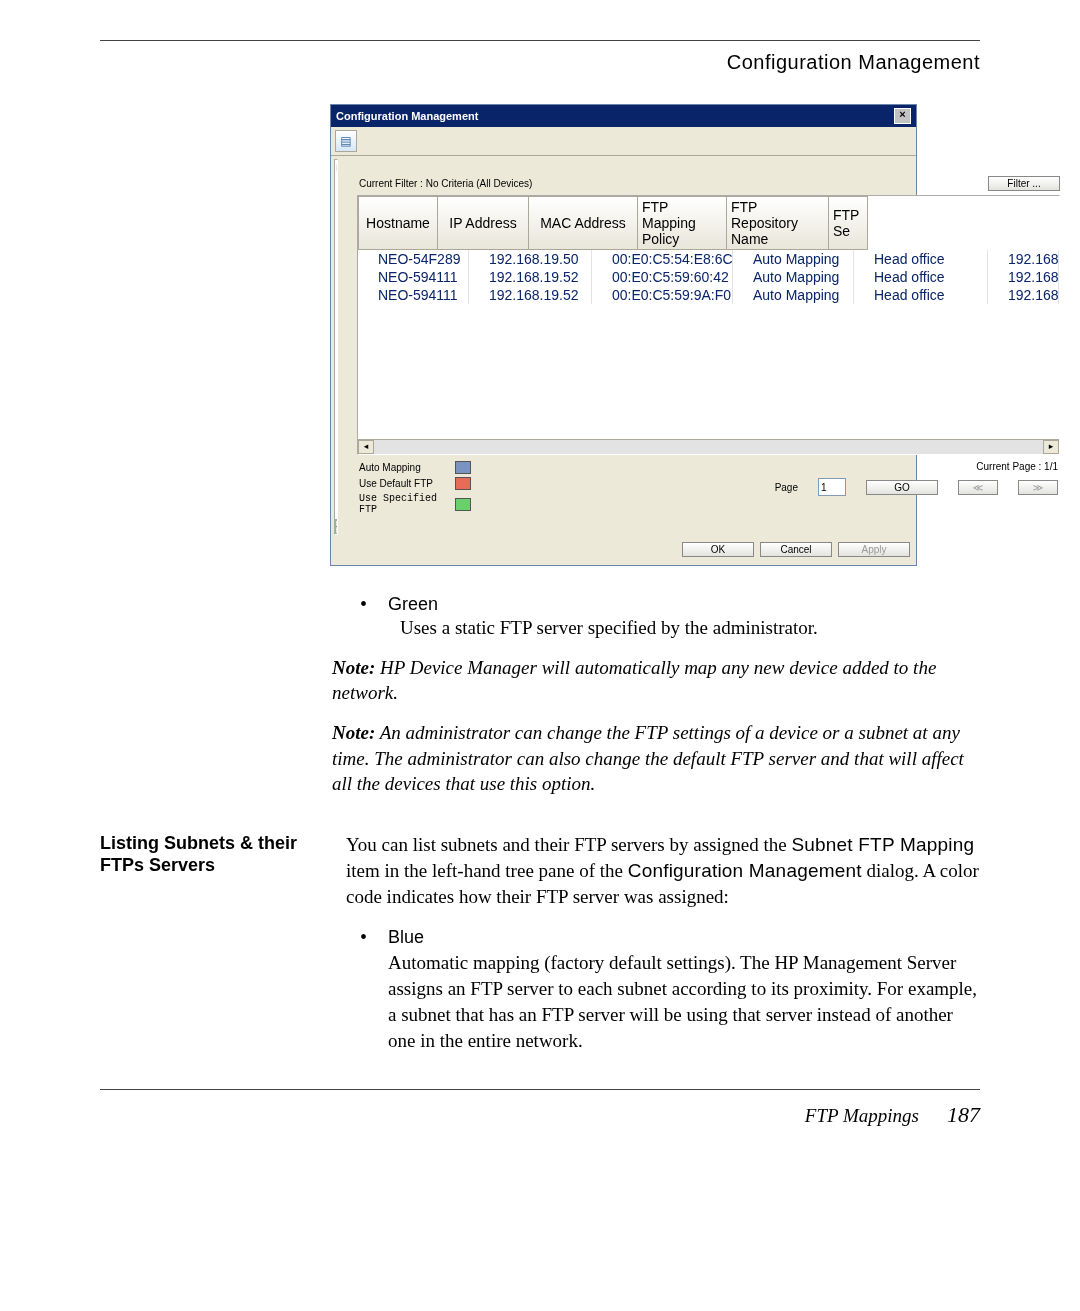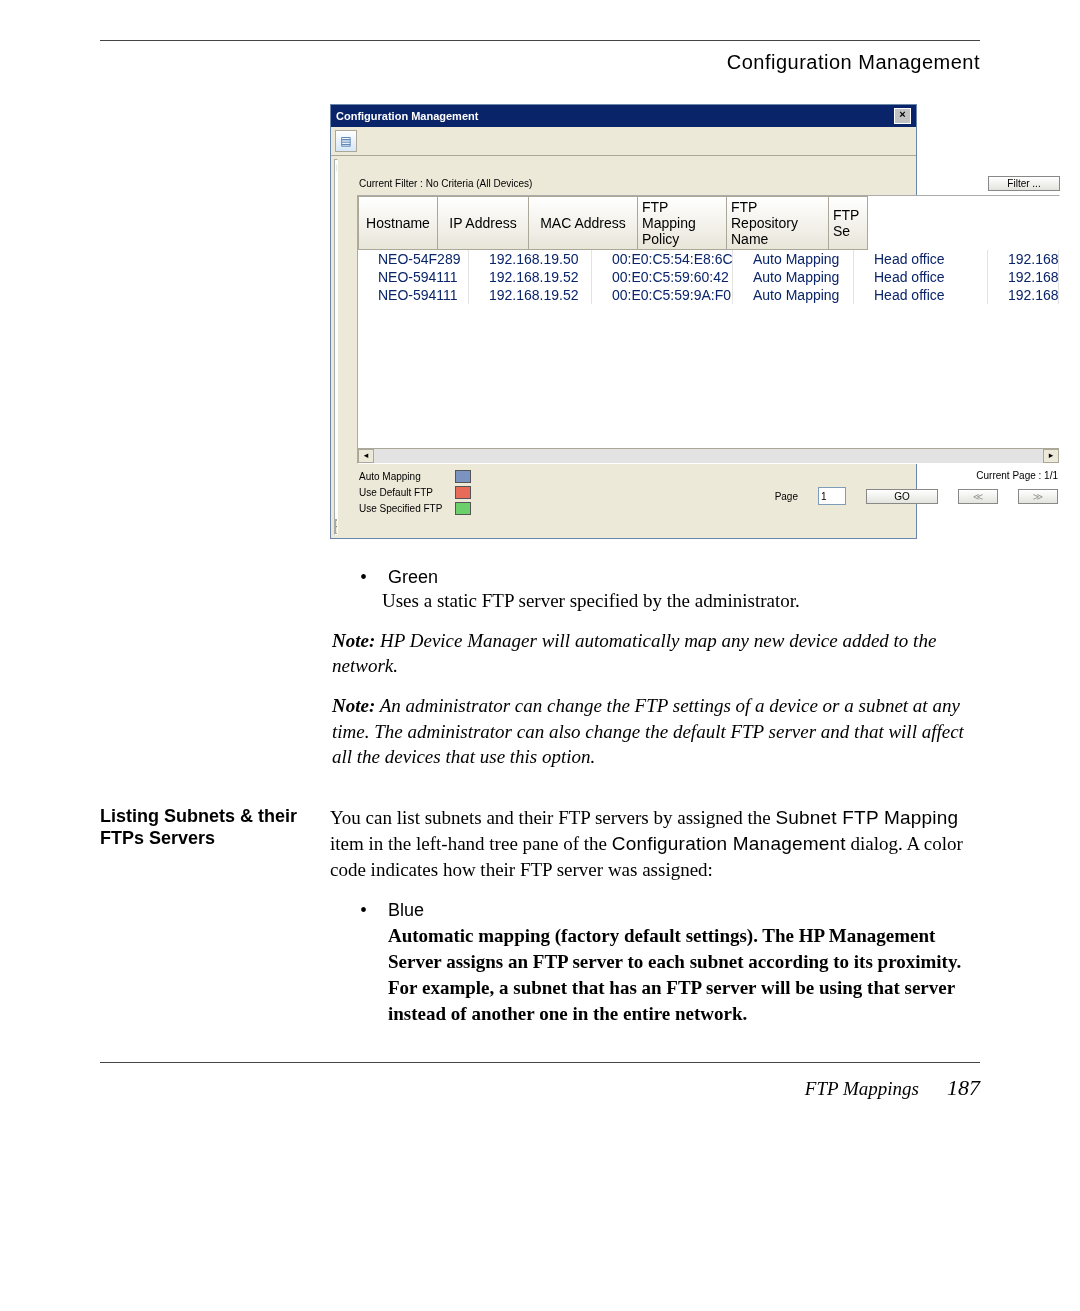--- a/index.html
+++ b/index.html
@@ -181,35 +181,36 @@
   }
   .bullet .dot::before {
     content:"•"; width:28px; font-size:20px; line-height:20px;
   }
   .bullet .label {
     font-family: "Century Gothic", Futura, Arial, sans-serif;
     font-size: 18px;
   }
   .bullet .desc {
     font-size: 19px;
-    margin-left: 22px;
+    margin-left: 40px;
     line-height: 1.35;
   }
   .note {
     margin-left: 232px;
     font-size: 19px;
     font-style: italic;
     line-height: 1.35;
     margin-top: 14px;
   }
   .note b { font-style: italic; font-weight:bold; }
 
   .two-col {
     display:flex;
     margin-top: 35px;
+    gap: 16px;
   }
   .side-heading {
     width: 200px;
     font-family: "Century Gothic", Futura, Arial, sans-serif;
     font-weight: bold;
     font-size: 18px;
     line-height: 1.25;
     padding-right: 30px;
   }
   .para {
@@ -220,21 +221,21 @@
   .uifont { font-family: "Century Gothic", Futura, Arial, sans-serif; letter-spacing:.2px; }
 
   .bullet2 {
     margin-left: 260px;
     margin-top: 16px;
   }
   .bullet2 .dot { display:flex; }
   .bullet2 .dot::before { content:"•"; width:28px; font-size:20px; line-height:20px; }
   .bullet2 .label { font-family: "Century Gothic", Futura, Arial, sans-serif; font-size:18px; }
   .bullet2 .desc {
-    font-size:19px; margin-left:28px; line-height:1.38; margin-top:2px;font-weight:bold;
+    font-size:19px; margin-left:28px; line-height:1.38; margin-top:2px;
   }
 
   .bottom-rule {
     border:none;border-top:1px solid #444;margin:35px 0 12px 0;
   }
   .footer-line {
     display:flex; justify-content:flex-end; align-items:baseline;
     font-style: italic;
     font-size: 19px;
     gap: 28px;
@@ -324,38 +325,43 @@
         <div class="legend">
           <div class="leg-row">
               <span style="width:90px;">Auto Mapping</span>
               <span class="sw blue"></span>
             </div>
           <div class="leg-row">
               <span style="width:90px;">Use Default FTP</span>
               <span class="sw red"></span>
             </div>
           <div class="leg-row">
-              <span style="width:90px;">Use Specified FTP</span>
+              <span style="width:90px;font-family:Liberation Mono, monospace;">Use Specified FTP</span>
               <span class="sw green"></span>
             </div>
         </div>
         <div style="display:flex;flex-direction:column;align-items:flex-end;gap:6px;">
           <span>Current Page : 1/1</span>
           <div class="pager">
             <span>Page</span>
             <input value="1" style="">
             <span class="btn">GO</span>
             <span class="btn disabled" style="min-width:18px;">≪</span>
             <span class="btn disabled" style="min-width:18px;">≫</span>
           </div>
         </div>
       </div>
 
     </div>
   </div>
+  <div class="footer-btns">
+    <span class="btn">OK</span>
+    <span class="btn">Cancel</span>
+    <span class="btn disabled">Apply</span>
+  </div>
 </div>
 
 <div class="doc-body">
   <div class="bullet">
     <div class="dot">
         <span class="label">Green</span>
       </div>
     <div class="desc">Uses a static FTP server specified by the administrator.</div>
   </div>
 

